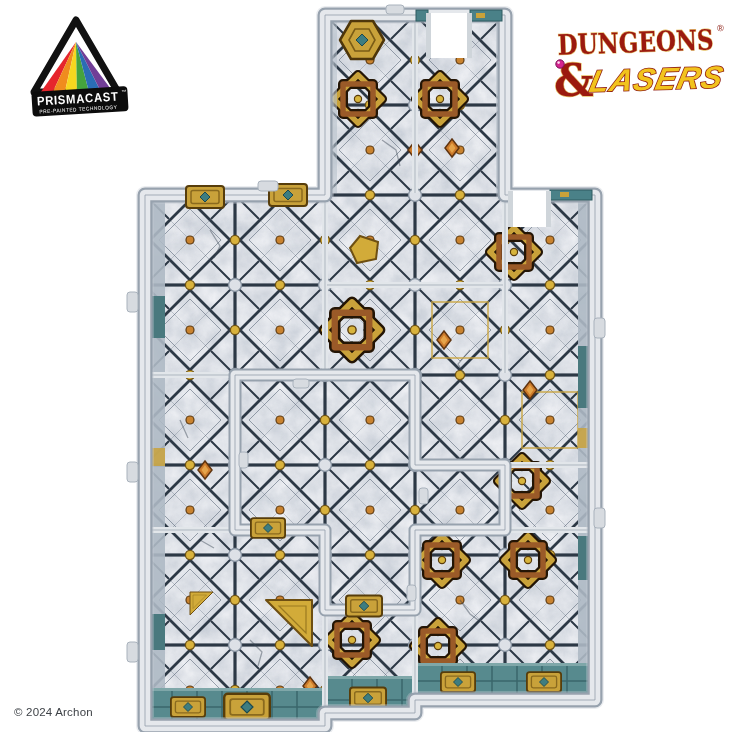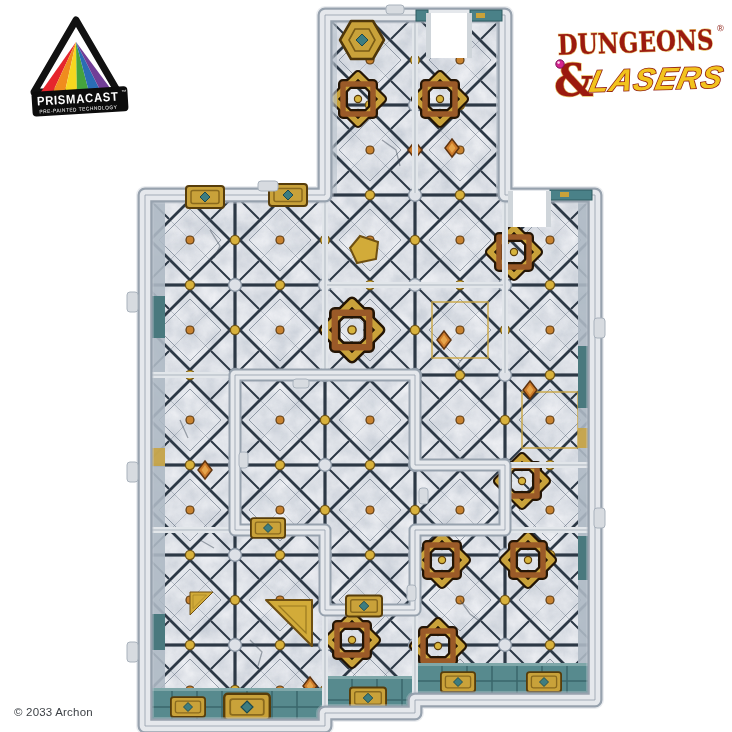--- a/index.html
+++ b/index.html
@@ -279,14 +279,14 @@
       <text x="170" y="22" font-size="9" fill="#8a1a10">®</text>
     </g>
     <text class="serif" x="6" y="84" font-size="44" font-weight="bold" fill="#9b1a0f" stroke="#e6c26a" stroke-width="1.3" paint-order="stroke">&amp;</text>
     <circle cx="12" cy="52" r="4.2" fill="#d4258f" stroke="#7c1157" stroke-width="1"></circle>
     <circle cx="10.6" cy="50.6" r="1.3" fill="#ffd9f0"></circle>
     <g transform="translate(40,80) skewX(-14) rotate(-2)">
       <text x="0" y="0" font-size="31" font-weight="bold" font-style="italic" fill="#f2c31d" stroke="#8e1a10" stroke-width="1.6" paint-order="stroke" letter-spacing="1" textLength="132" lengthAdjust="spacingAndGlyphs">LASERS</text>
     </g>
   </svg>
 
-  <div class="copyright">© 2033 Archon</div>
+  <div class="copyright">© 2024 Archon</div>
 </div>
 
 </body></html>

